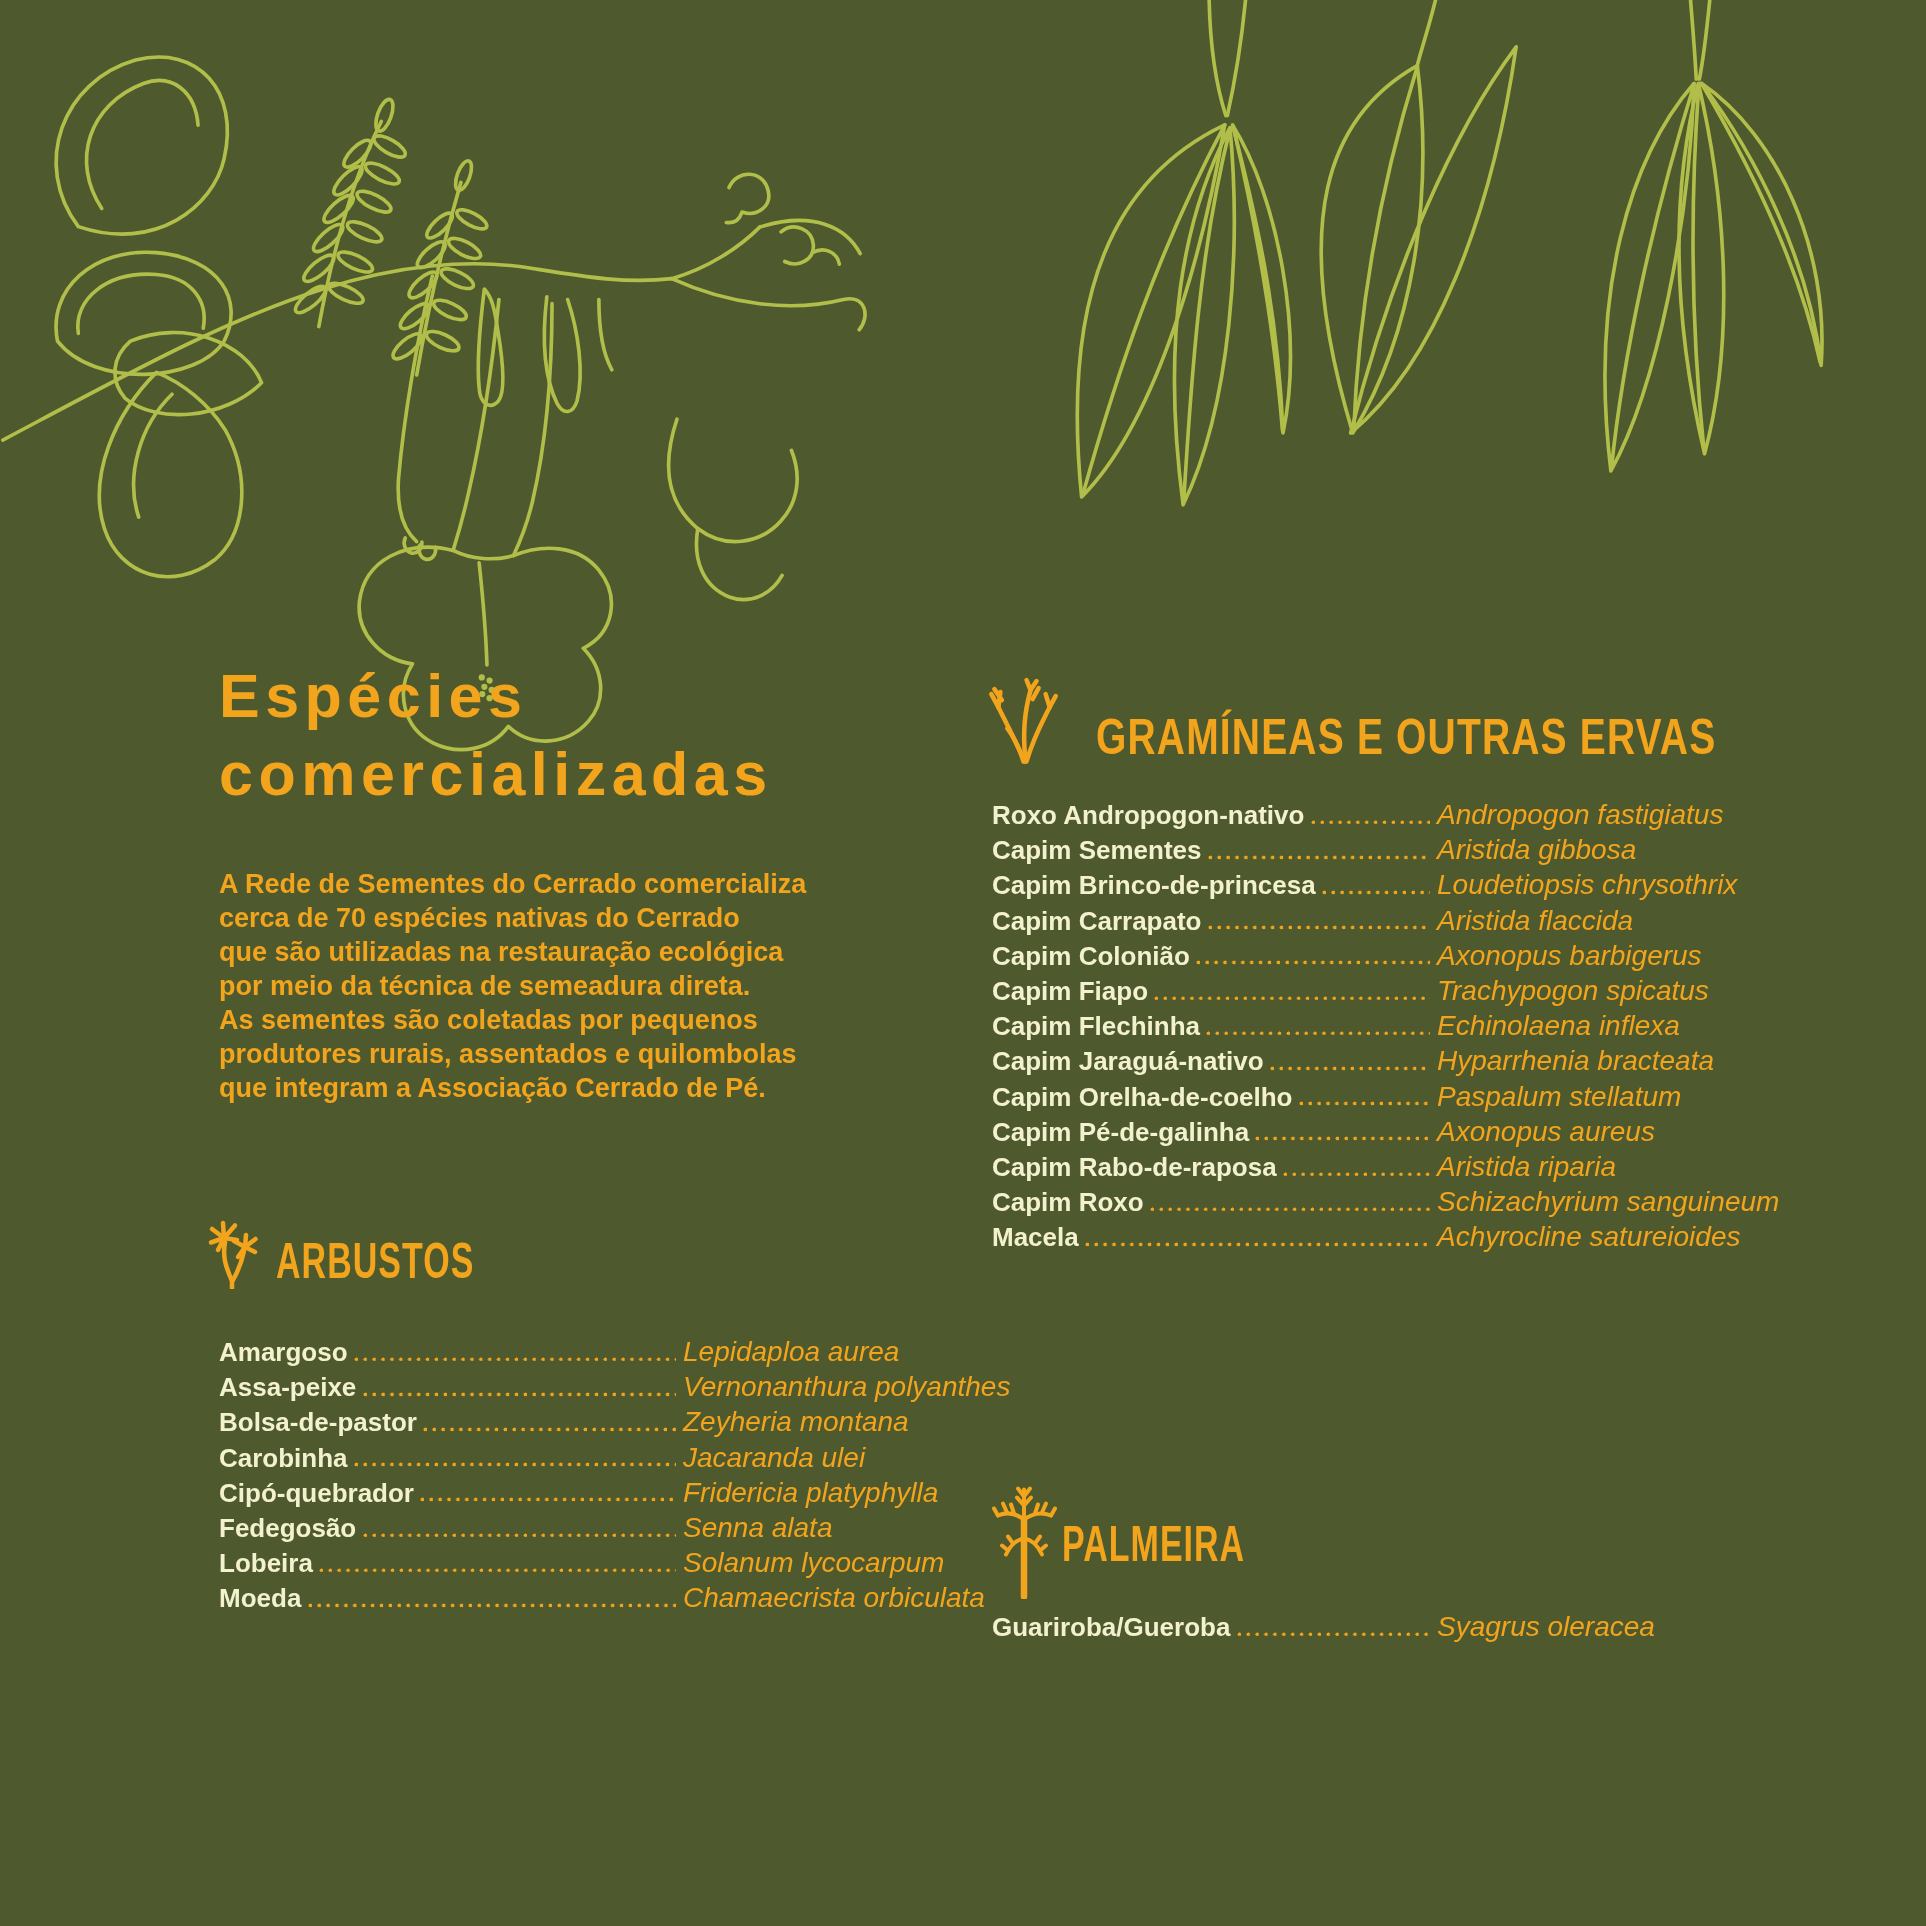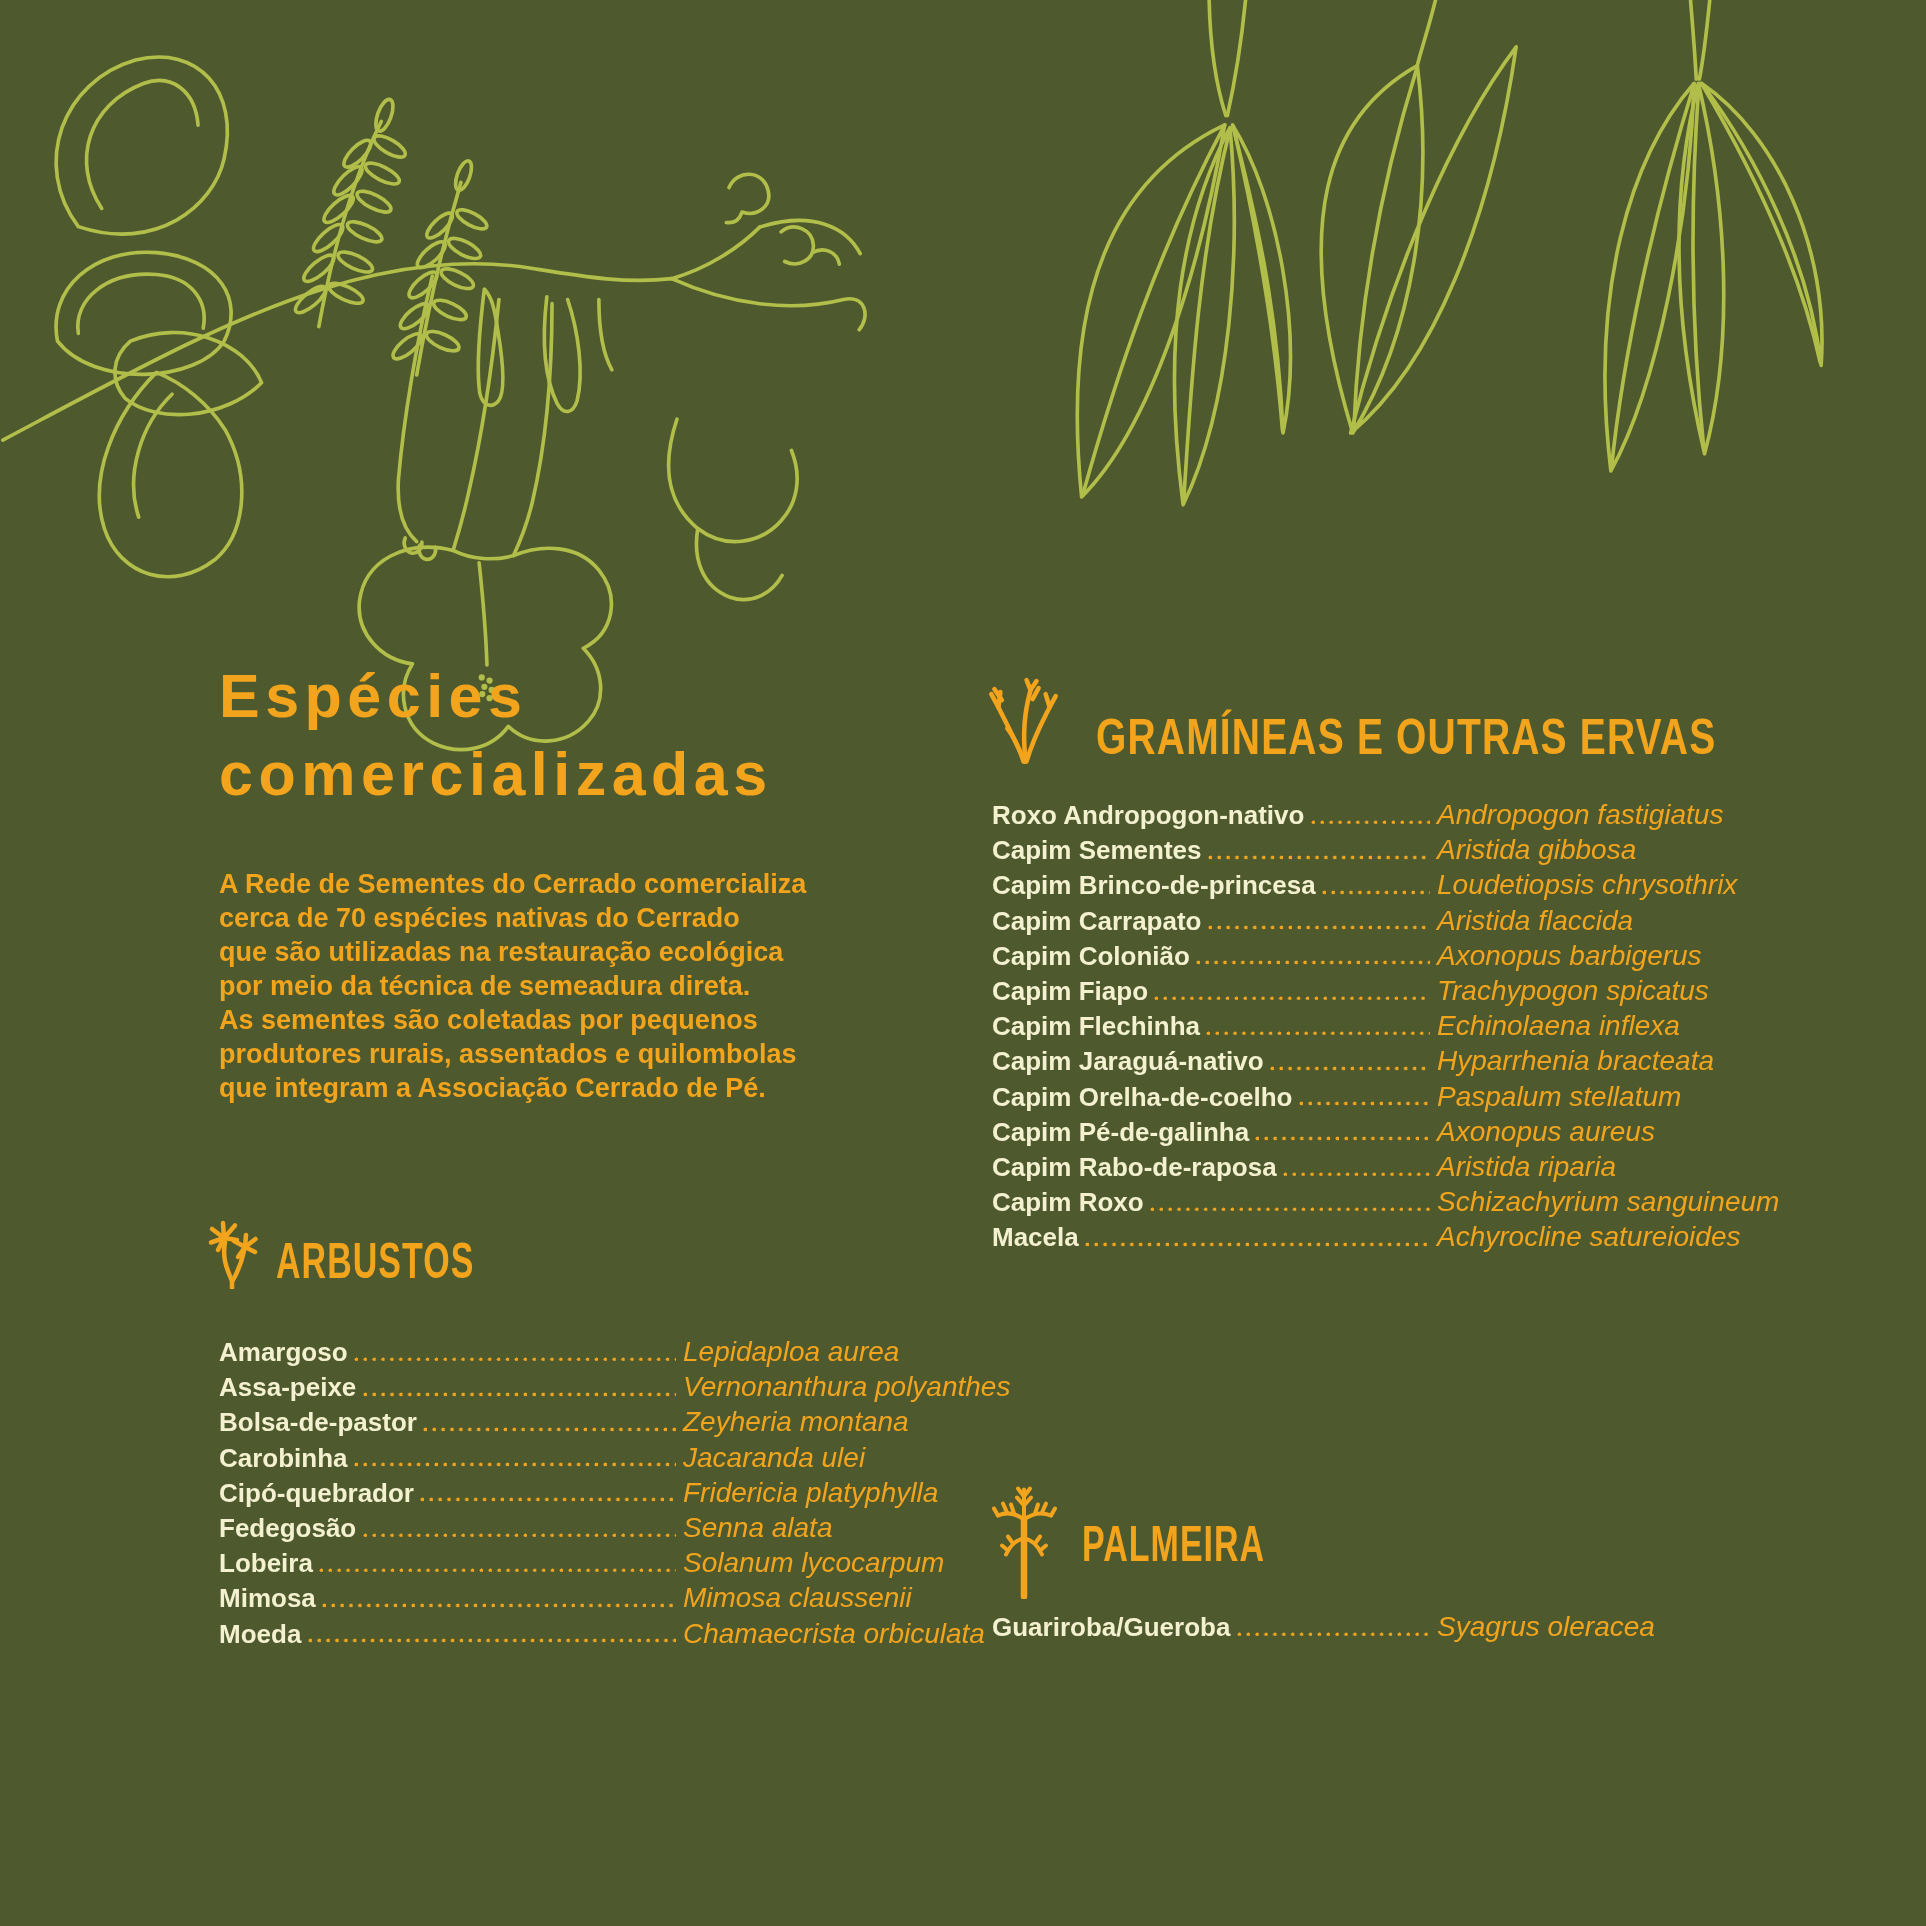--- a/index.html
+++ b/index.html
@@ -22,21 +22,21 @@
 
   .head{position:absolute;display:flex;align-items:flex-end;color:var(--orange);}
   .head .icon{flex:0 0 auto;color:var(--orange);}
   .head .icon svg{display:block;}
   .head .label{font-weight:700;font-size:50px;line-height:1;letter-spacing:0.03em;
     display:inline-block;transform-origin:left bottom;margin-bottom:3.1px;white-space:nowrap;}
   .head-arbustos{left:208px;top:1219px;gap:17.7px;}
   .head-arbustos .label{transform:scaleX(0.68);}
   .head-gramineas{left:984px;top:677px;gap:34px;}
   .head-gramineas .label{transform:scaleX(0.78);}
-  .head-palmeira{left:992px;top:1483px;gap:25px;}
+  .head-palmeira{left:992px;top:1483px;gap:5px;}
   .head-palmeira .label{transform:scaleX(0.68);margin-bottom:30px;}
 
   .list{position:absolute;}
   .list-arbustos{left:219px;top:1337px;width:714px;--sciw:250px;}
   .list-gramineas{left:992px;top:800px;width:810px;--sciw:365px;}
   .list-palmeira{left:992px;top:1612px;width:810px;--sciw:365px;}
   .row{display:grid;grid-template-columns:max-content 1fr var(--sciw);
     align-items:baseline;margin-bottom:5.2px;}
   .common{color:var(--cream);font-weight:700;font-size:26px;line-height:29px;white-space:nowrap;}
   .leader{align-self:end;height:4.7px;margin:0 7.3px 5.7px 6.3px;
@@ -225,25 +225,20 @@
         <div class="leader"></div>
         <span class="sci">Senna alata</span>
       </div>
 
       <div class="row">
         <span class="common">Lobeira</span>
         <div class="leader"></div>
         <span class="sci">Solanum lycocarpum</span>
       </div>
 
-      <div class="row">
-        <span class="common">Mimosa</span>
-        <div class="leader"></div>
-        <span class="sci">Mimosa claussenii</span>
-      </div>
 
       <div class="row">
         <span class="common">Moeda</span>
         <div class="leader"></div>
         <span class="sci">Chamaecrista orbiculata</span>
       </div>
     </div>
 
   <div class="head head-gramineas">
     <span class="icon">

